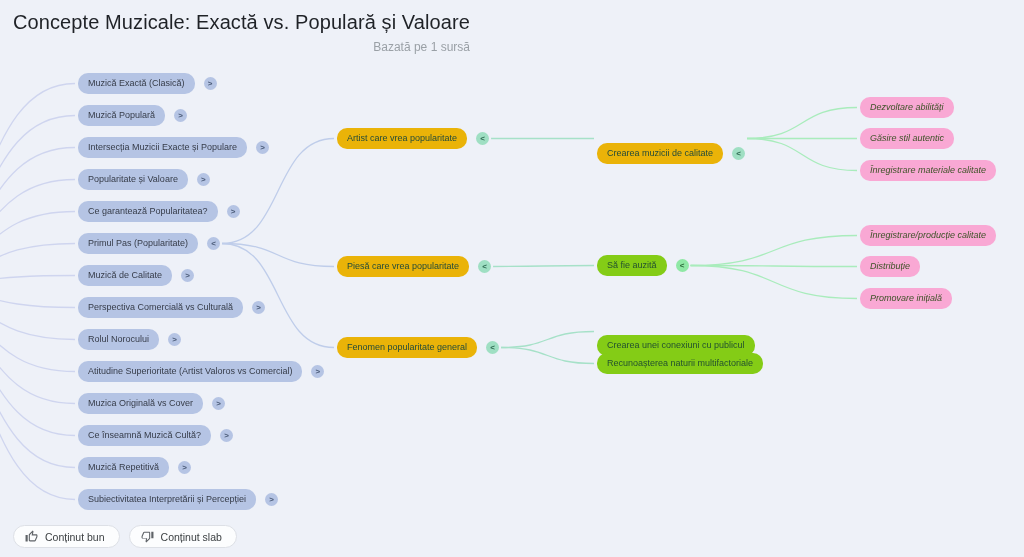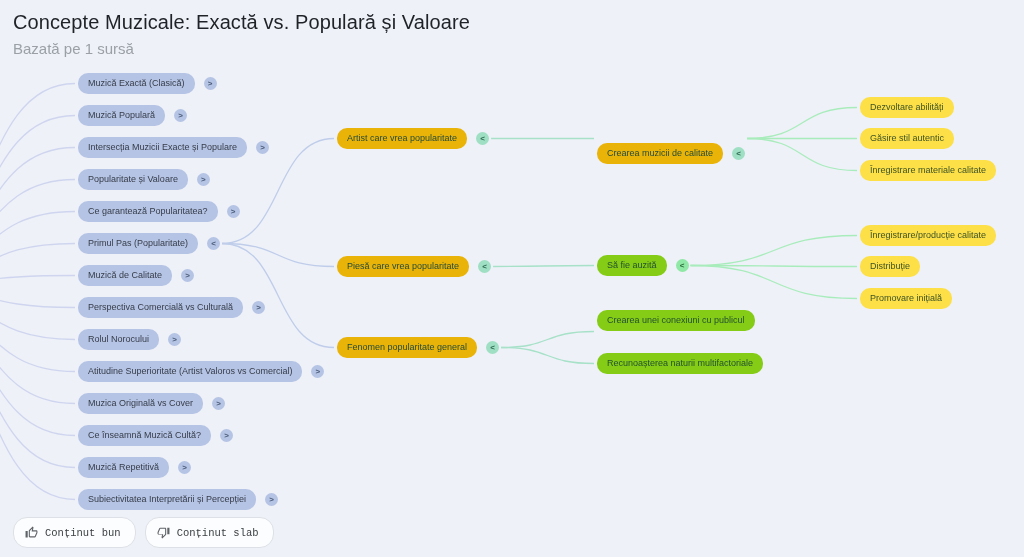--- a/index.html
+++ b/index.html
@@ -1,37 +1,37 @@
 <!DOCTYPE html>
 <html><head>
 <meta charset="utf-8">
 <style>
   html,body{margin:0;padding:0;background:#e4e7ee;}
   .canvas{position:relative;width:1024px;height:557px;background:#eef1f8;overflow:hidden;
           font-family:"Liberation Sans",sans-serif;}
   #edge-layer{position:absolute;left:0;top:0;z-index:1;}
   .header{position:absolute;left:13px;top:11px;z-index:3;}
   .title{font-size:20px;font-weight:500;color:#1f2227;letter-spacing:.1px;}
-  .subtitle{margin-top:6px;font-size:15px;color:#9aa0a6;}
+  .subtitle{margin-top:6px;font-size:12px;color:#9aa0a6;text-align:right;}
   .row{position:absolute;display:flex;align-items:center;z-index:2;white-space:nowrap;}
   .nodebox{padding:5px 10px;border-radius:10px;font-size:9px;line-height:11px;cursor:pointer;}
   .blue {background:#b5c4e4;color:#363c49;}
   .mint {background:#eab308;color:#234b3a;}
   .green{background:#84cc16;color:#23512f;}
-  .lime {background:#fde047;color:#3c5226;}
+  .lime {background:#f9a8d4;color:#3c5226;font-style:italic;}
   .toggle{margin-left:9px;width:13px;height:13px;border-radius:50%;border:none;padding:0;
           display:flex;align-items:center;justify-content:center;font-size:8px;font-weight:700;
           cursor:pointer;font-family:inherit;flex:none;}
   .t-blue {background:#b5c4e4;color:#4a5a77;}
   .t-mint {background:#9fdfc3;color:#2c6950;}
   .t-green{background:#8fe8a5;color:#2b6b3a;}
   .footer{position:absolute;left:13px;bottom:9px;display:flex;gap:9px;z-index:3;}
-  .chip{display:flex;align-items:center;gap:7px;height:31px;padding:0 14px 0 11px;
+  .chip{display:flex;align-items:center;gap:7px;height:23px;padding:0 14px 0 11px;
         background:#fcfdfe;border:1px solid #dde0e6;border-radius:14px;font-size:10.5px;
-        color:#3c4043;font-family:Liberation Mono, monospace;cursor:pointer;}
+        color:#3c4043;font-family:Liberation Sans, sans-serif;cursor:pointer;}
   .chip svg{flex:none;}
 </style>
 </head>
 <body>
 
 <div class="canvas">
   <svg id="edge-layer" width="1024" height="557">
       <path d="M -110 285 C -8.249999999999986 285, -26.750000000000014 83.5, 75 83.5" fill="none" stroke="#cfd5ef" stroke-width="1.3"></path>
       <path d="M -110 285 C -8.249999999999986 285, -26.750000000000014 115.5, 75 115.5" fill="none" stroke="#cfd5ef" stroke-width="1.3"></path>
       <path d="M -110 285 C -8.249999999999986 285, -26.750000000000014 147.5, 75 147.5" fill="none" stroke="#cfd5ef" stroke-width="1.3"></path>
@@ -175,21 +175,21 @@
     <button class="toggle t-mint">
         <span>&lt;</span>
       </button>
   </div>
   <div class="row" style="left:597px;top:255px">
     <div class="nodebox green">Să fie auzită</div>
     <button class="toggle t-green">
         <span>&lt;</span>
       </button>
   </div>
-  <div class="row" style="left:597px;top:310px">
+  <div class="row" style="left:597px;top:335px">
     <div class="nodebox green">Crearea unei conexiuni cu publicul</div>
   </div>
   <div class="row" style="left:597px;top:353px">
     <div class="nodebox green">Recunoașterea naturii multifactoriale</div>
   </div>
 
   <div class="row" style="left:860px;top:97px">
     <div class="nodebox lime">Dezvoltare abilități</div>
   </div>
   <div class="row" style="left:860px;top:128px">

